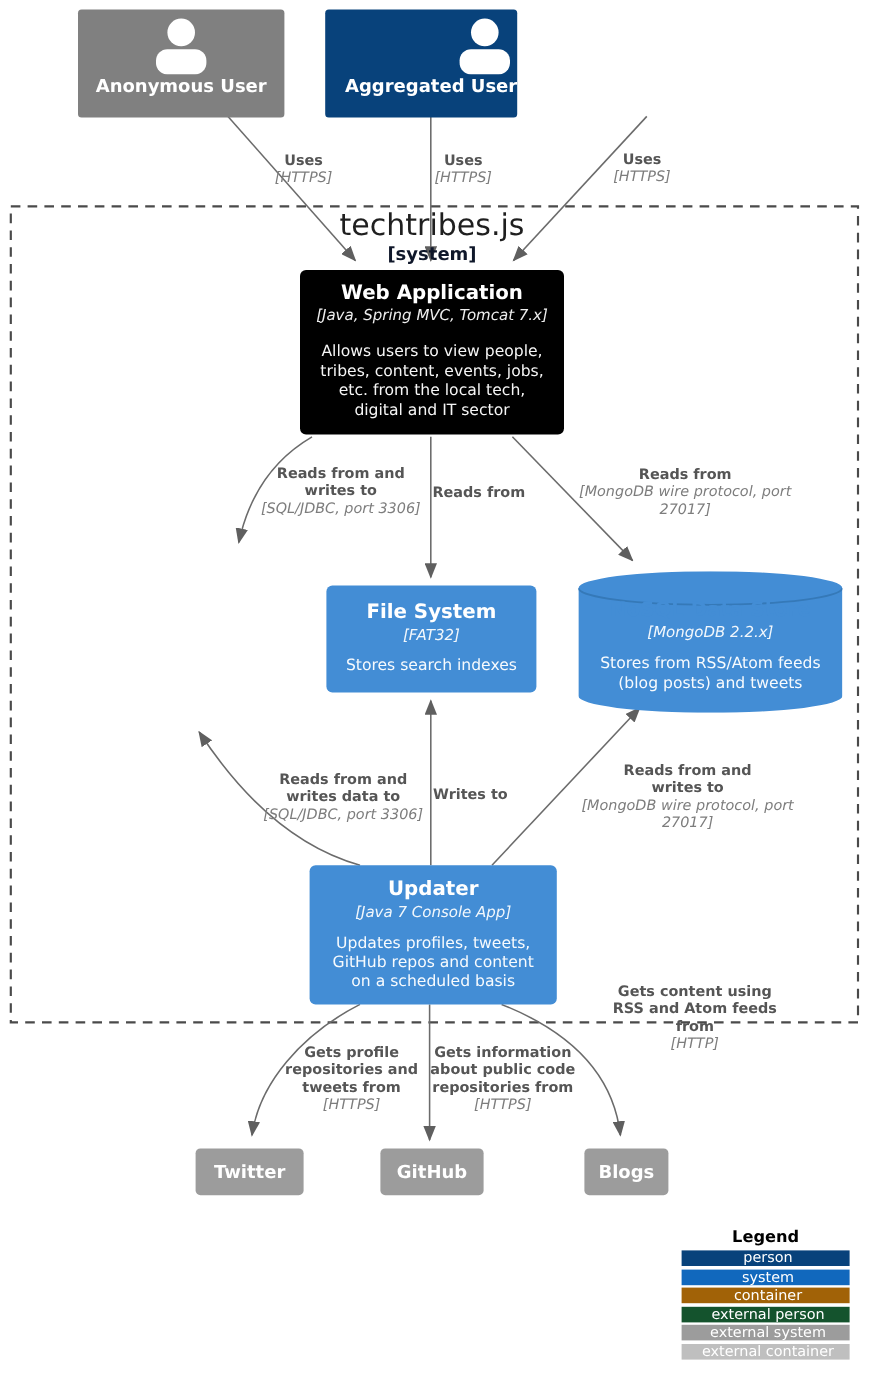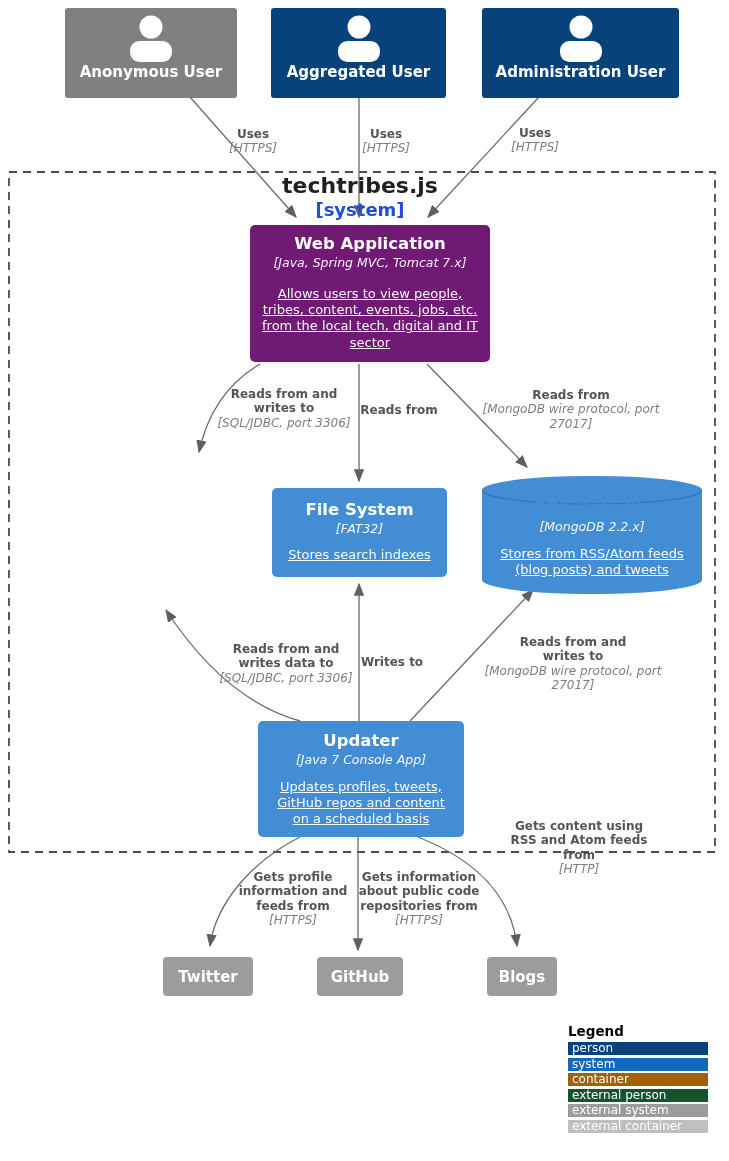--- a/index.html
+++ b/index.html
@@ -8,41 +8,41 @@
 
   svg.edges { position:absolute; left:0; top:0; }
 
   
   .node { position:absolute; color:#fff; text-align:center; }
   .person-box { border-radius:3px; display:flex; flex-direction:column; align-items:center; padding-top:6px; }
   .person-name { font-weight:bold; font-size:15px; margin-top:1px; }
   .box { border-radius:5px; padding:9px 12px; }
   .node-title { font-weight:bold; font-size:16.5px; line-height:1.25; }
   .node-tech  { font-style:italic; font-size:12.5px; line-height:1.3; color:rgba(255,255,255,.93); }
-  .node-desc  { font-size:13px; line-height:1.25; margin-top:15px; color:rgba(255,255,255,.96);text-decoration:underline; }
+  .node-desc  { font-size:13px; line-height:1.25; margin-top:15px; color:rgba(255,255,255,.96); }
   .cyl { background:transparent !important; padding:0; }
   .cyl > svg { position:absolute; left:0; top:0; }
   .cyl-content { position:relative; z-index:1; padding:0 12px; }
   .ext-box { border-radius:4px; display:flex; align-items:center; justify-content:center;
              font-weight:bold; font-size:15px; }
 
   
   .boundary-title { position:absolute; left:360px; top:173px; transform:translateX(-50%);
                     text-align:center; white-space:nowrap; }
-  .boundary-name { font-weight:bold; font-size:22px; color:#1f1f1f; line-height:1.2; }
-  .boundary-qualifier { font-weight:bold; font-size:18px; color:#1d4ed8; }
+  .boundary-name { font-weight:normal; font-size:25px; color:#1f1f1f; line-height:1.2; }
+  .boundary-qualifier { font-weight:bold; font-size:15px; color:#0f172a; }
 
   
   .elabel { position:absolute; transform:translate(-50%,-50%); text-align:center; line-height:1.2; }
   .elabel-desc { font-weight:bold; font-size:12px; color:#555555; }
   .elabel-tech { font-style:italic; font-size:12px; color:#7d7d7d; }
   .dw130 { max-width:130px; margin:0 auto; }
 
   
-  .legend { position:absolute; left:568px; top:1023px; width:140px; }
+  .legend { position:absolute; left:568px; top:1023px; width:140px;text-align:center; }
   .legend-title { font-weight:bold; font-size:13.5px; color:#000; margin-bottom:3px; }
   .legend-row { height:13px; line-height:13px; font-size:12px; color:#fff;
                 padding-left:4px; margin-bottom:2.5px; white-space:nowrap; overflow:visible; }
 </style>
 </head>
 <body>
 
 <div class="canvas">
 
   <svg class="edges" width="729" height="1161" viewBox="0 0 729 1161">
@@ -79,37 +79,30 @@
   </div>
 
   <div class="node person-box" style="left: 65px; top: 8px; width: 172px; height: 90px; background: rgb(128, 128, 128);">
     <svg width="54" height="48" viewBox="0 0 54 48">
       <circle cx="27" cy="13" r="11.5" fill="#fff"></circle>
       <rect x="6" y="27" width="42" height="21" rx="9.5" fill="#fff"></rect>
     </svg>
     <div class="person-name">Anonymous User</div>
   </div>
 
-  <div class="node person-box" style="left: 271px; top: 8px; width: 175px; height: 90px; background: rgb(8, 66, 123);">
+  <div class="node person-box" style="left: 271px; top: 8px; width: 160px; height: 90px; background: rgb(8, 66, 123); align-items: flex-end;">
     <svg width="54" height="48" viewBox="0 0 54 48">
       <circle cx="27" cy="13" r="11.5" fill="#fff"></circle>
       <rect x="6" y="27" width="42" height="21" rx="9.5" fill="#fff"></rect>
     </svg>
     <div class="person-name">Aggregated User</div>
   </div>
 
-  <div class="node person-box" style="left: 482px; top: 8px; width: 197px; height: 90px; background: rgb(8, 66, 123);">
-    <svg width="54" height="48" viewBox="0 0 54 48">
-      <circle cx="27" cy="13" r="11.5" fill="#fff"></circle>
-      <rect x="6" y="27" width="42" height="21" rx="9.5" fill="#fff"></rect>
-    </svg>
-    <div class="person-name">Administration User</div>
-  </div>
-
-  <div class="node box" style="left: 250px; top: 225px; width: 240px; height: 137px; background: #701a75;">
+
+  <div class="node box" style="left: 250px; top: 225px; width: 220px; height: 137px; background: #000000;">
     <div class="node-title">Web Application</div>
     <div class="node-tech">[Java, Spring MVC, Tomcat 7.x]</div>
     <div class="node-desc">Allows users to view people, tribes, content, events, jobs, etc. from the local tech, digital and IT sector</div>
   </div>
 
 
   <div class="node box" style="left: 272px; top: 488px; width: 175px; height: 89px; padding-top: 12px; background: rgb(67, 141, 213);">
     <div class="node-title">File System</div>
     <div class="node-tech">[FAT32]</div>
     <div class="node-desc" style="margin-top:10px;">Stores search indexes</div>
@@ -174,21 +167,21 @@
   </div>
   <div class="elabel" style="left:392px;top:662px;width:90px;">
     <div class="elabel-desc">Writes to</div>
   </div>
   <div class="elabel" style="left:573px;top:664px;width:185px;">
     <div class="elabel-desc dw130">Reads from and writes to</div>
     <div class="elabel-tech">[MongoDB wire protocol, port 27017]</div>
   </div>
 
   <div class="elabel" style="left:293px;top:899px;width:115px;">
-    <div class="elabel-desc">Gets profile information and feeds from</div>
+    <div class="elabel-desc">Gets profile repositories and tweets from</div>
     <div class="elabel-tech">[HTTPS]</div>
   </div>
   <div class="elabel" style="left:419px;top:899px;width:128px;">
     <div class="elabel-desc">Gets information about public code repositories from</div>
     <div class="elabel-tech">[HTTPS]</div>
   </div>
   <div class="elabel" style="left:579px;top:848px;width:142px;">
     <div class="elabel-desc">Gets content using RSS and Atom feeds from</div>
     <div class="elabel-tech">[HTTP]</div>
   </div>

